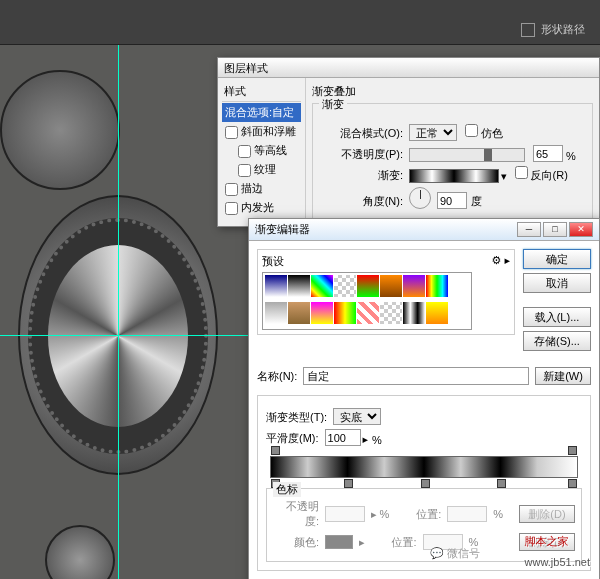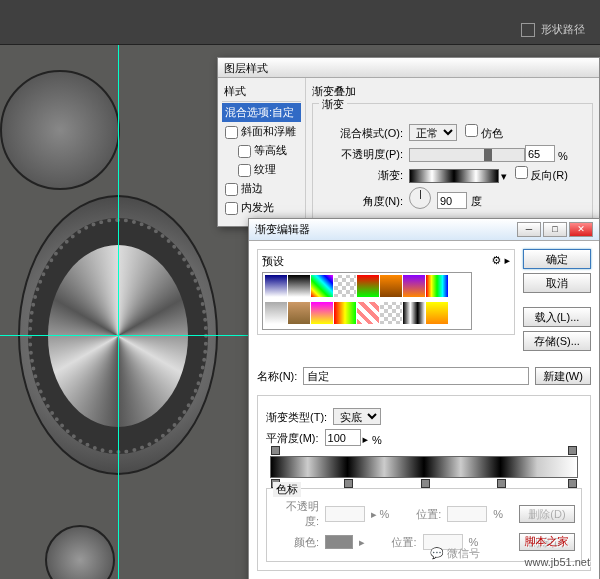--- a/index.html
+++ b/index.html
@@ -104,21 +104,21 @@
         <div class="row">
           <span class="lbl">混合模式(O):</span>
           <select><option>正常</option></select>
           <label class="chk"><input type="checkbox" style=""> <span>仿色</span></label>
         </div>
         <div class="row">
           <span class="lbl">不透明度(P):</span>
           <span class="slider">
               <span class="thumb" style="left:65%"></span>
             </span>
-          <input type="text" style="width: 30px; margin-left: 0;" value="65">
+          <input type="text" style="width: 30px; margin-left: 8px;" value="65">
           <span style="margin-left:3px">%</span>
         </div>
         <div class="row">
           <span class="lbl">渐变:</span>
           <span class="grad-preview"></span>
             <span style="margin-left:2px">▾</span>
           <label class="chk"><input type="checkbox" style=""> <span>反向(R)</span></label>
         </div>
         <div class="row">
           <span class="lbl">角度(N):</span>

